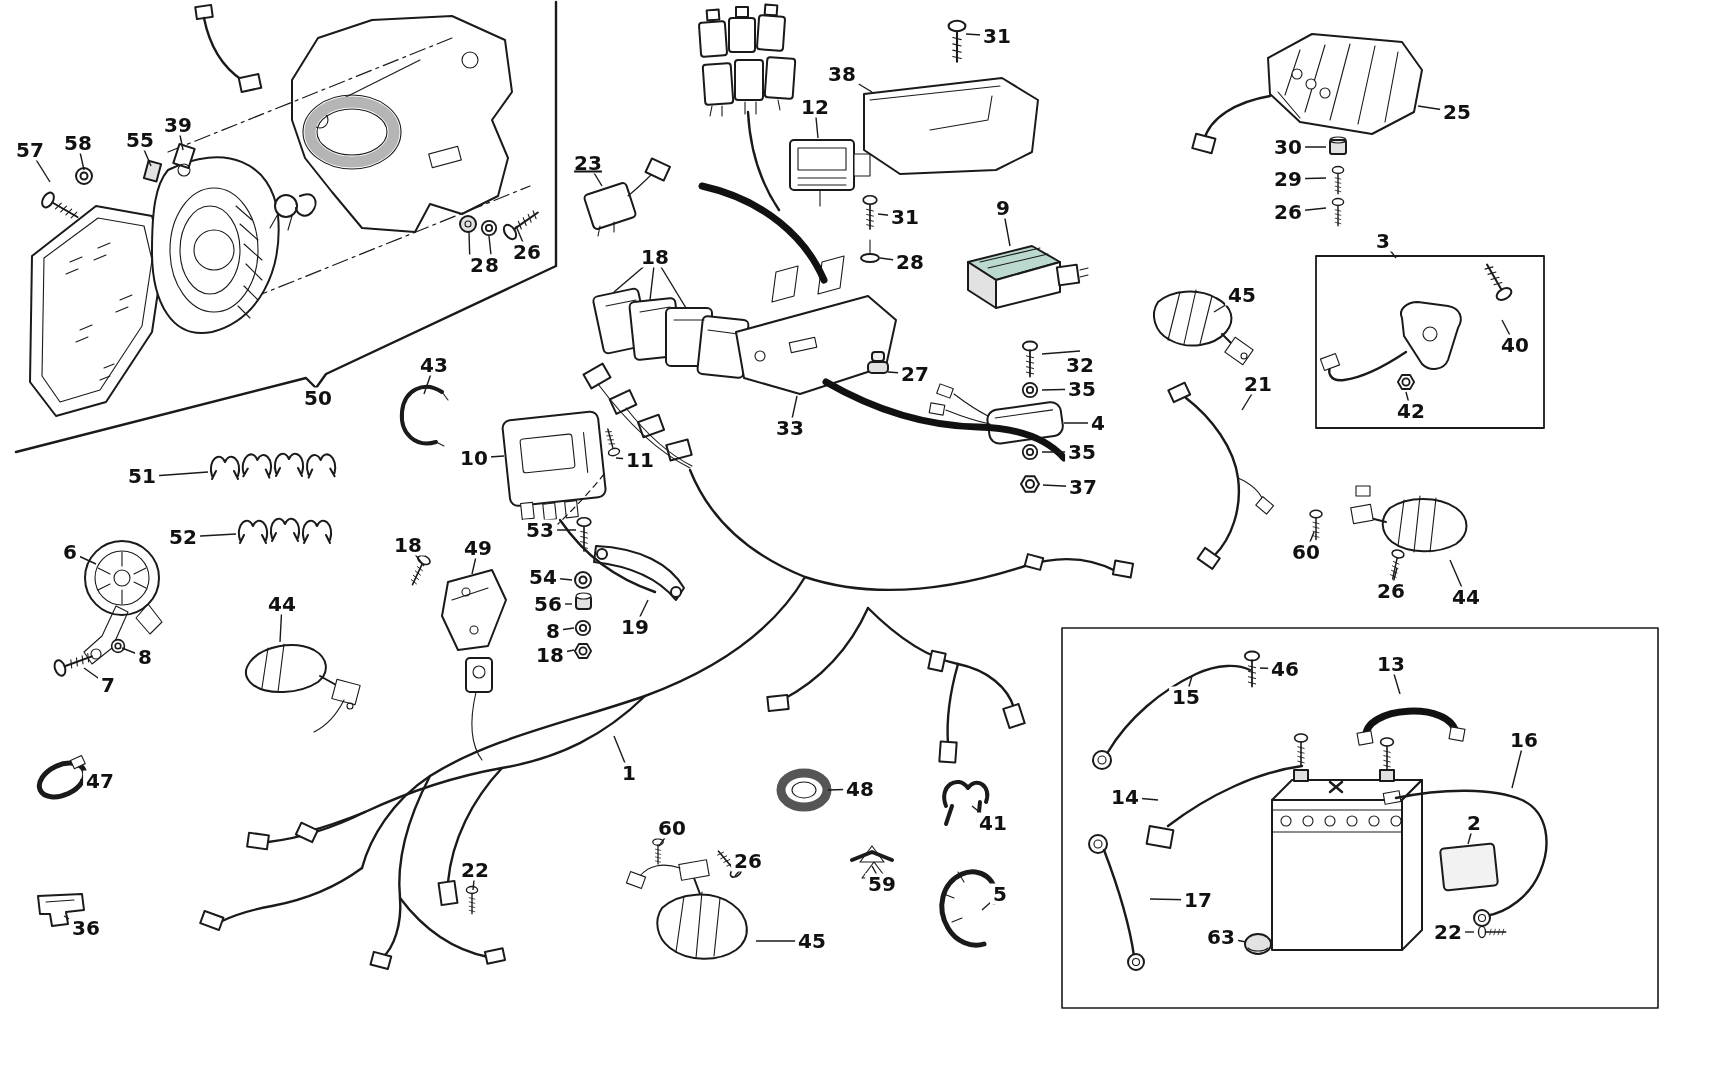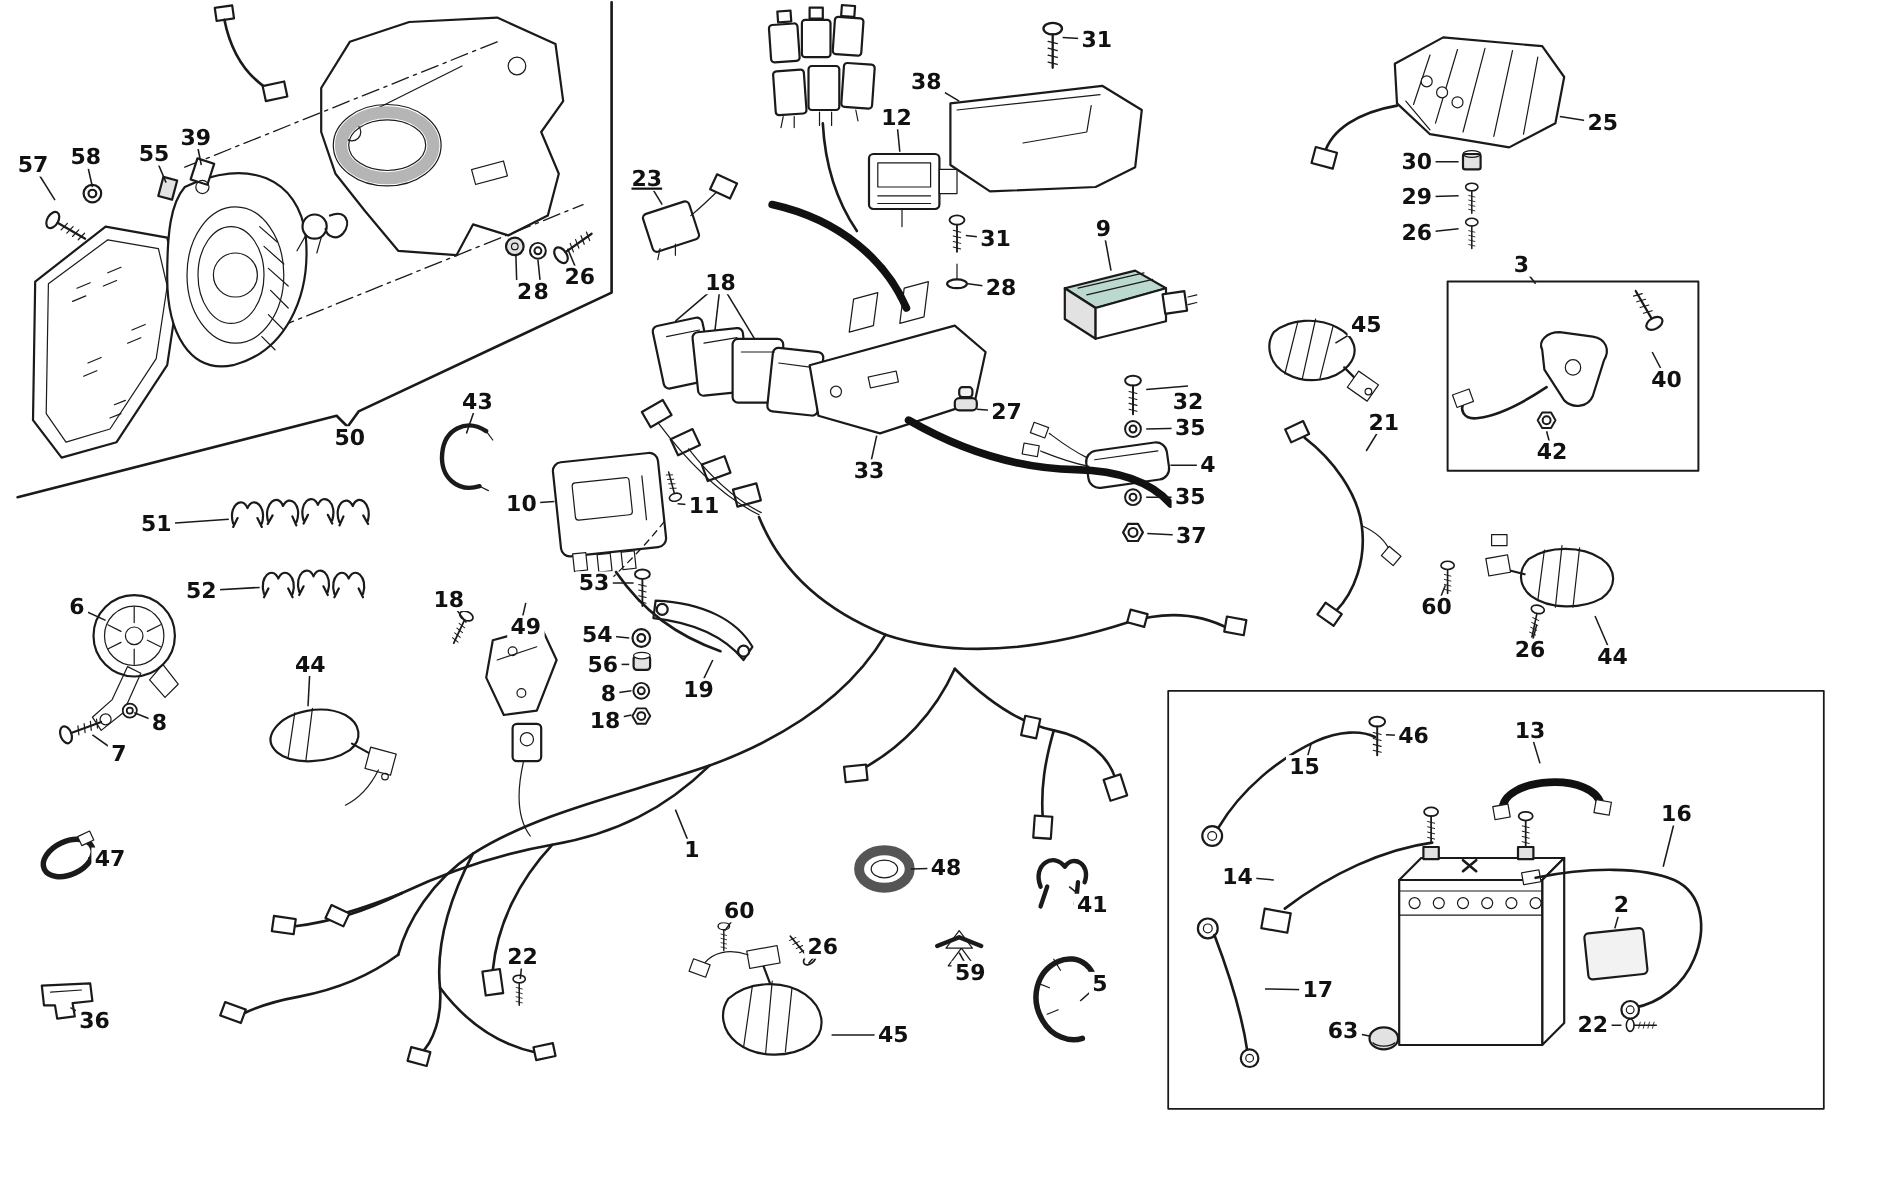--- a/index.html
+++ b/index.html
@@ -548,21 +548,21 @@
       <div class="part-label" style="left: 142px; top: 476px;">51</div>
       <div class="part-label" style="left: 183px; top: 537px;">52</div>
       <div class="part-label" style="left: 70px; top: 552px;">6</div>
       <div class="part-label" style="left: 145px; top: 657px;">8</div>
       <div class="part-label" style="left: 108px; top: 685px;">7</div>
       <div class="part-label" style="left: 282px; top: 604px;">44</div>
       <div class="part-label" style="left: 100px; top: 781px;">47</div>
       <div class="part-label" style="left: 86px; top: 928px;">36</div>
       <div class="part-label" style="left: 434px; top: 365px;">43</div>
       <div class="part-label" style="left: 408px; top: 545px;">18</div>
-      <div class="part-label" style="left: 478px; top: 570px; text-align: right;">49</div>
+      <div class="part-label" style="left: 478px; top: 548px; text-align: right;">49</div>
       <div class="part-label" style="left: 474px; top: 458px;">10</div>
       <div class="part-label" style="left: 640px; top: 460px;">11</div>
       <div class="part-label" style="left: 540px; top: 530px;">53</div>
       <div class="part-label" style="left: 543px; top: 577px;">54</div>
       <div class="part-label" style="left: 548px; top: 604px;">56</div>
       <div class="part-label" style="left: 553px; top: 631px;">8</div>
       <div class="part-label" style="left: 550px; top: 655px;">18</div>
       <div class="part-label" style="left: 635px; top: 627px;">19</div>
       <div class="part-label" style="left: 588px; top: 163px; text-decoration: underline;">23</div>
       <div class="part-label" style="left: 655px; top: 257px;">18</div>

